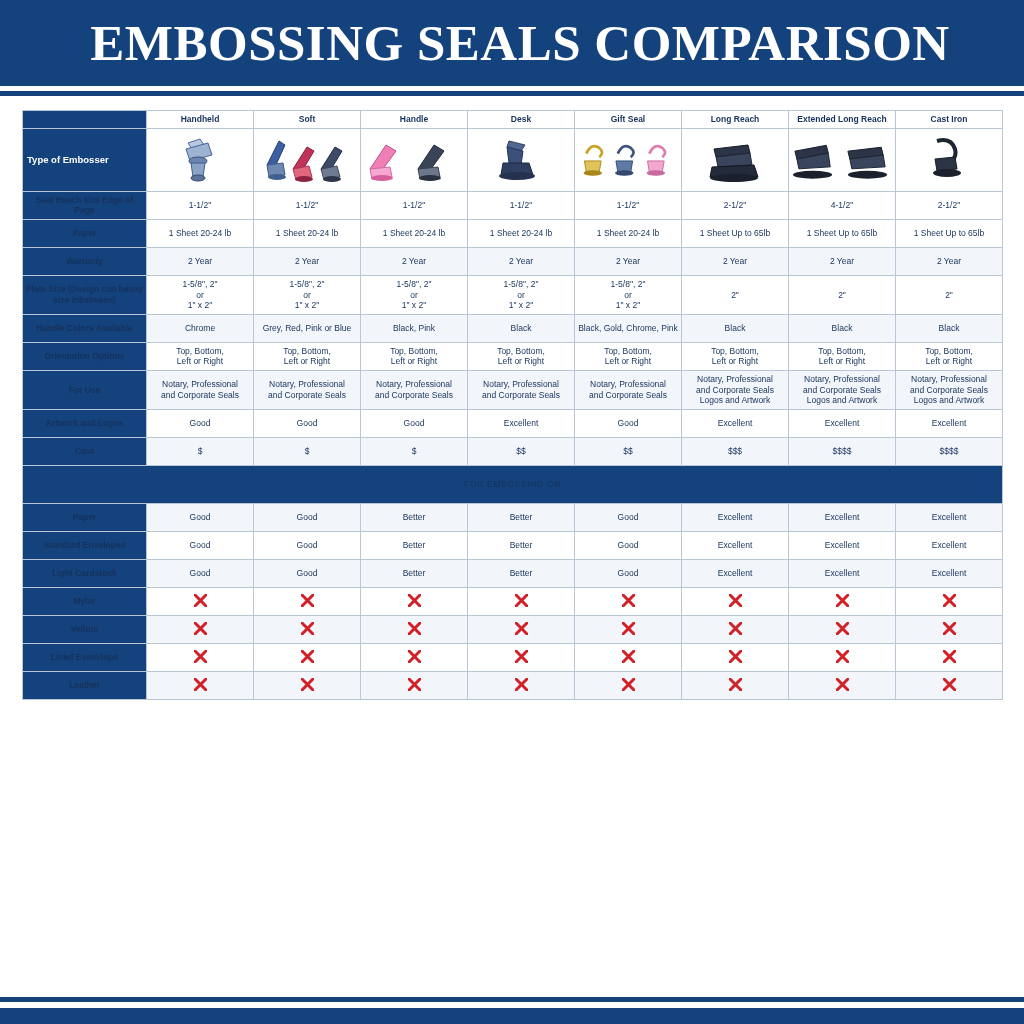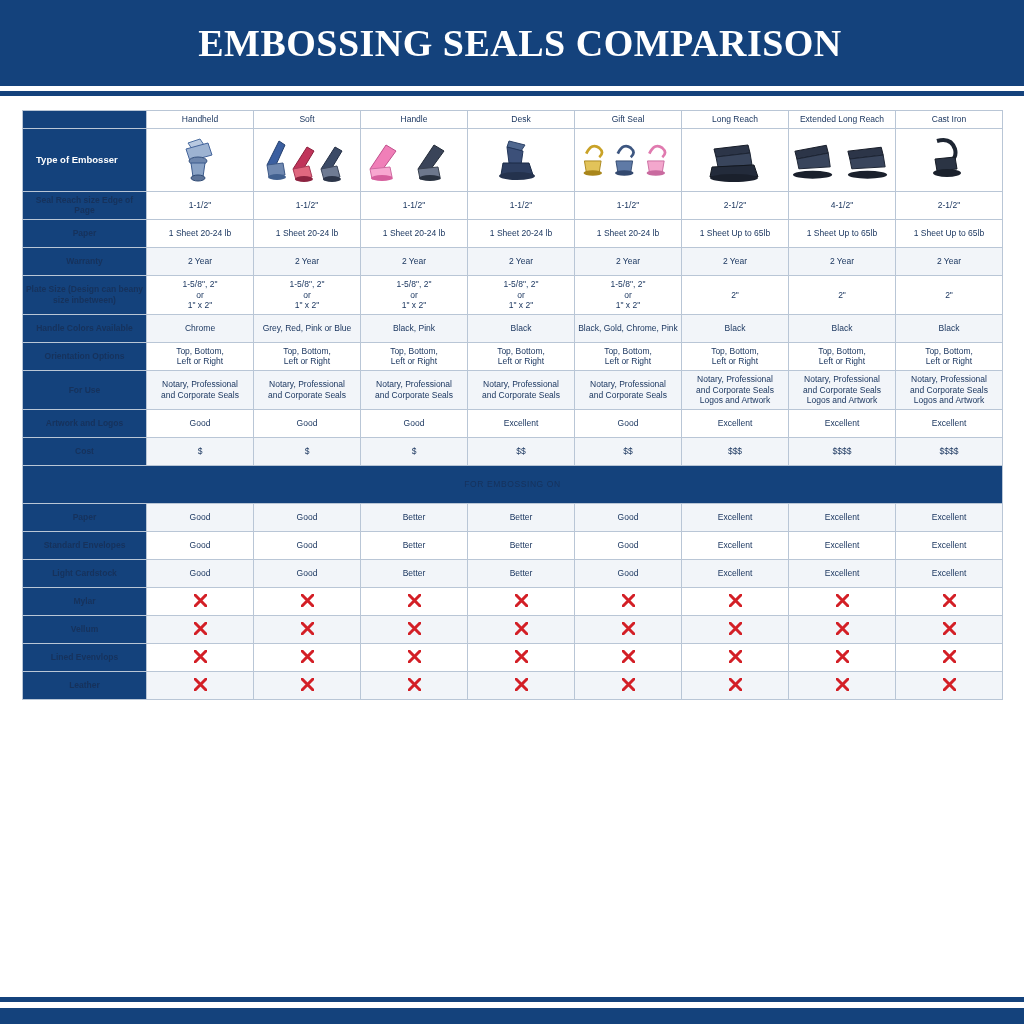--- a/index.html
+++ b/index.html
@@ -20,21 +20,21 @@
   .header-band {
     width: 1024px;
     height: 86px;
     background: #14427c;
     display: flex;
     align-items: center;
     justify-content: center;
   }
   .header-title {
     color: #ffffff;
-    font-size: 38px;
+    font-size: 51px;
     font-weight: bold;
     letter-spacing: 0.5px;
     text-align: center;
     font-family: "Liberation Serif", serif;
     margin-left: 16px;
   }
   .header-rule {
     width: 1024px;
     height: 5px;
     background: #14427c;
@@ -57,40 +57,40 @@
     vertical-align: middle;
     padding: 3px 2px;
     line-height: 1.25;
   }
   col.label-col { width: 124px; }
   col.data-col { width: 107px; }
 
   
   .head-row td {
     background: #ffffff;
-    font-weight: normal;
+    font-weight: bold;
     font-size: 9.5px;
     color: #16325c;
     height: 16px;
     border-bottom: none;
   }
   .head-row td.label-cell { background: #14427c; }
   .img-row td {
     background: #ffffff;
     height: 56px;
     border-top: none;
     padding: 0;
   }
   .img-row td.label-cell {
     background: #14427c;
     color: #ffffff;
     font-weight: bold;
     font-size: 9.5px;
     text-align: left;
-    padding-left: 13px;
+    padding-left: 4px;
     border-top: none;
     vertical-align: middle;
   }
   .row-label {
     background: #14427c;
     color: #ffffff;
     font-weight: bold;
     font-size: 9px;
     text-align: left;
     padding-left: 8px;

